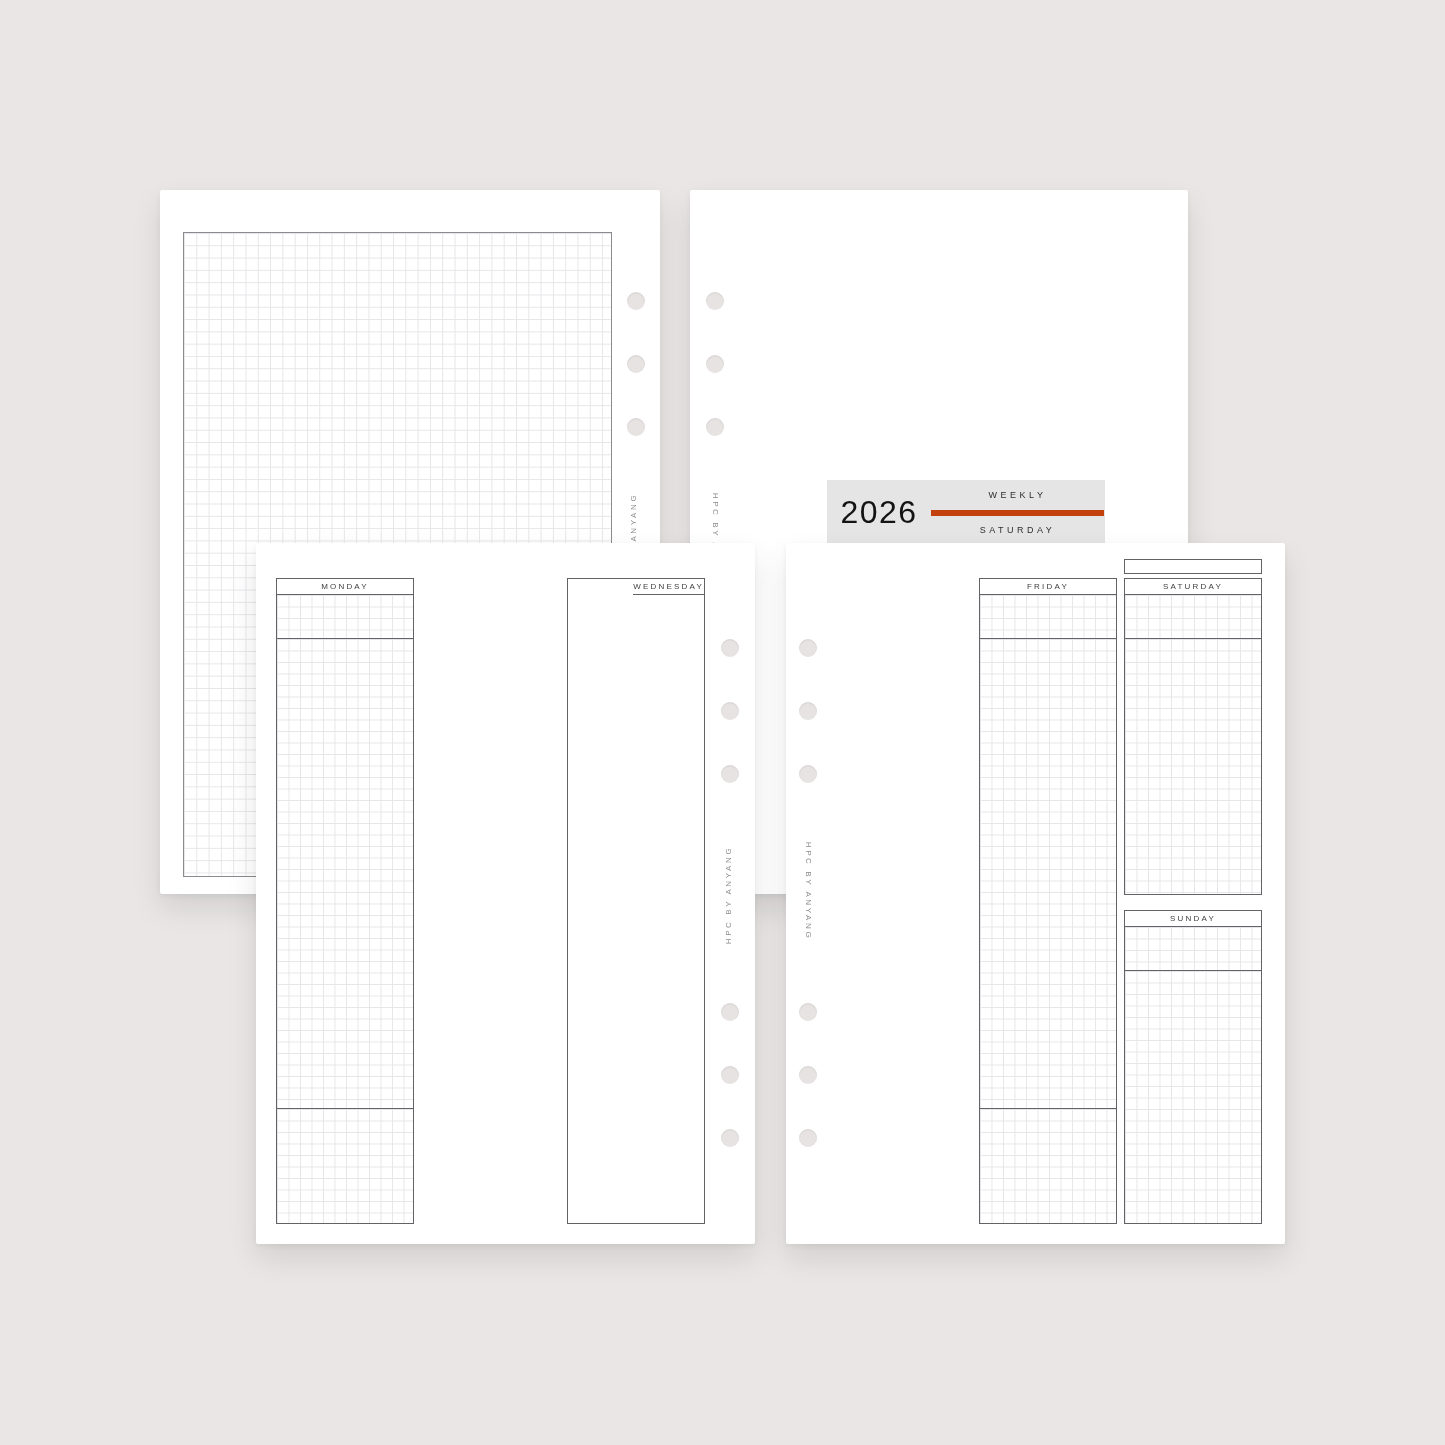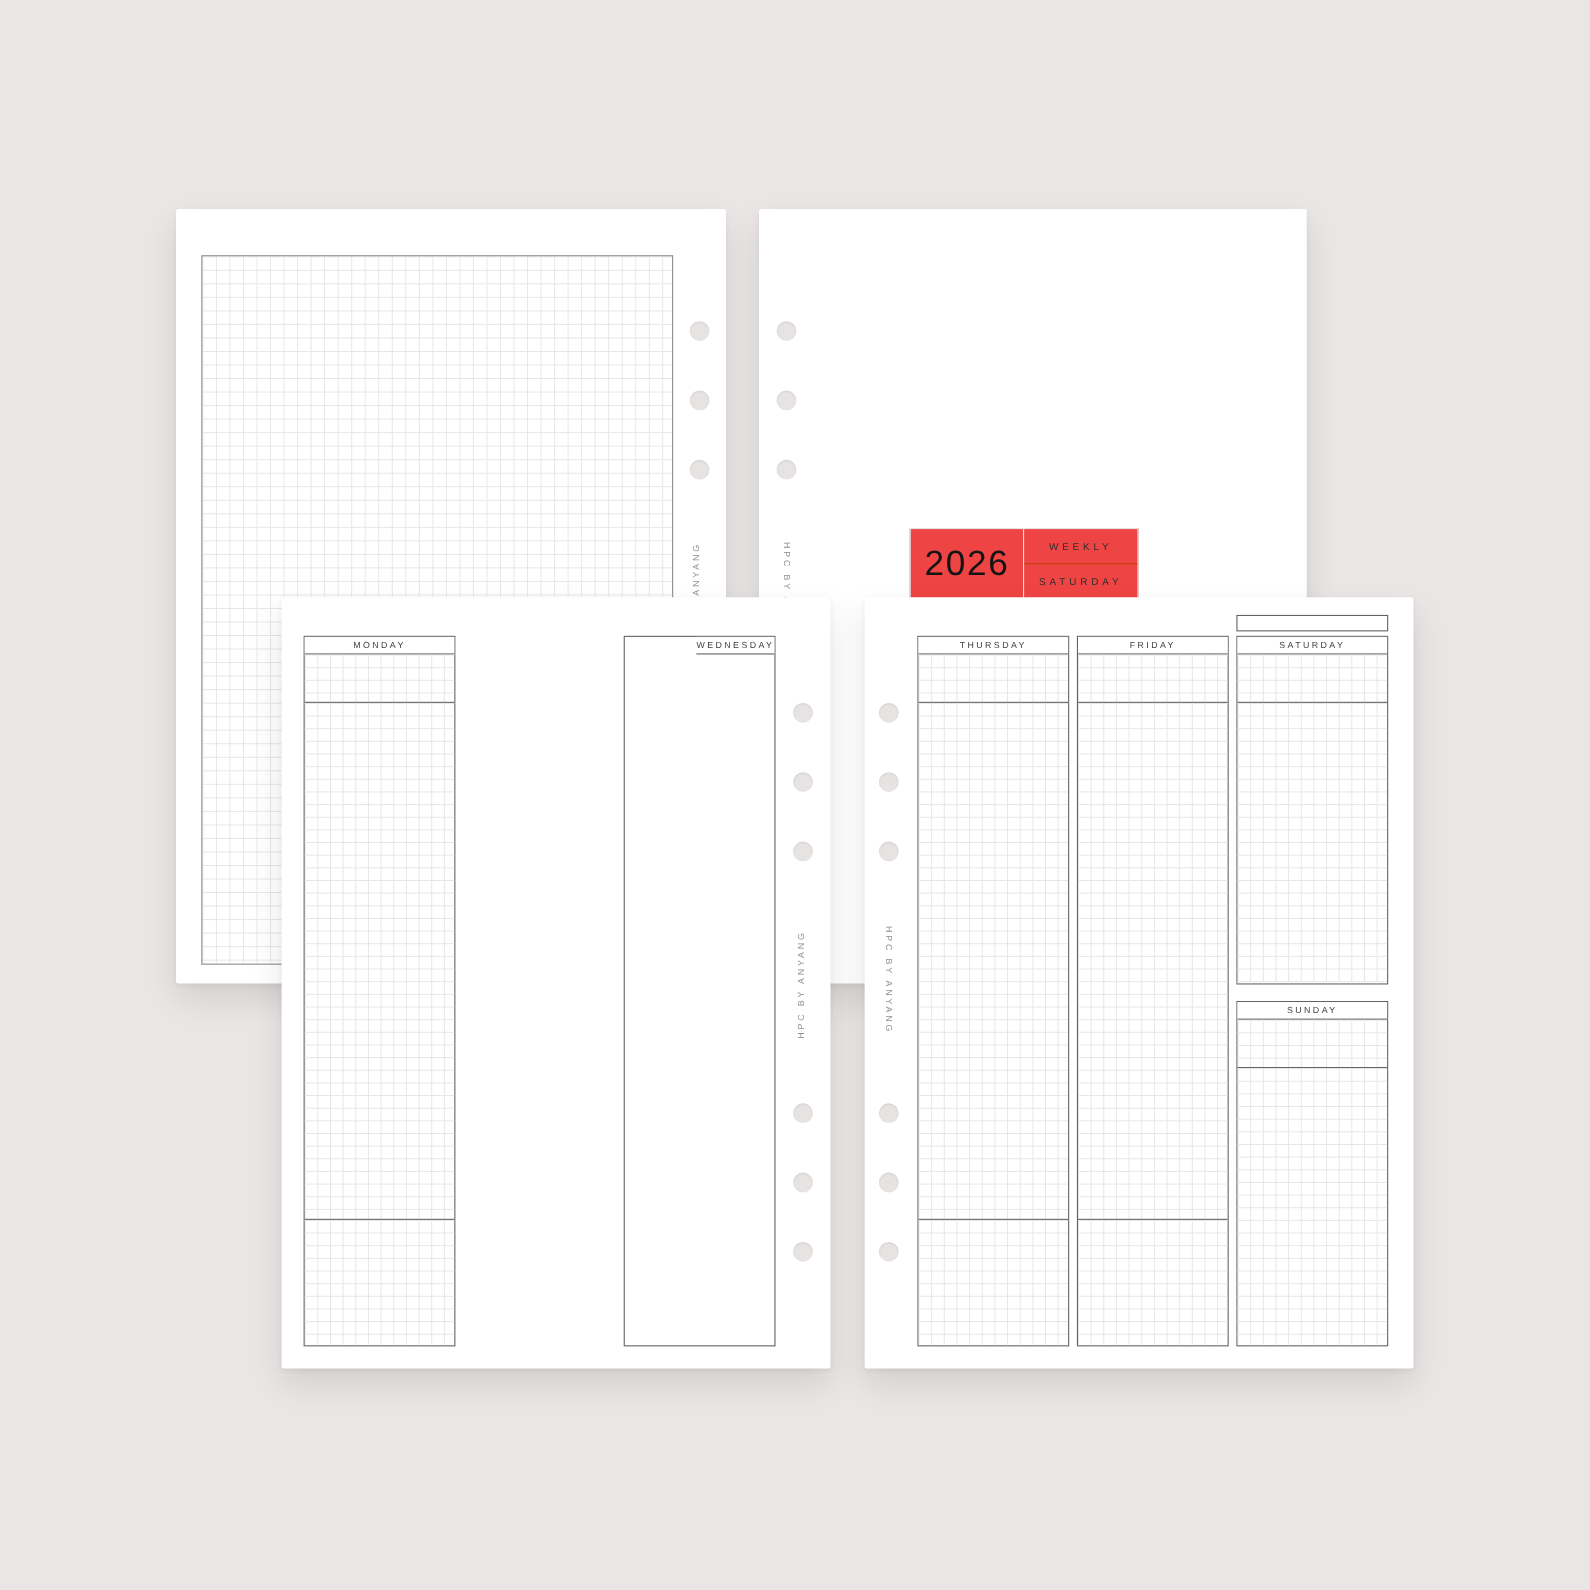--- a/index.html
+++ b/index.html
@@ -77,35 +77,35 @@
   .col.sat .s-main, .col.sun .s-main { border-bottom:none; }
 
   .week-box {
     position:absolute; left:338px; top:16px; width:138px; height:15px;
     border:1px solid #636367; box-sizing:border-box; background:#fff;
     font-size:8px; letter-spacing:2px; color:#404044; text-align:center; line-height:13px;
   }
 
   
   .title-block {
-    position:absolute; left:137px; top:290px; width:208px; height:65px;
-    display:flex; border:1px solid #e4e4e4; box-sizing:border-box; background:#ef4444;
+    position:absolute; left:137px; top:290px; width:278px; height:65px;
+    display:flex; border:1px solid #e4e4e4; box-sizing:border-box; background:#e5e5e5;
   }
   .year-cell {
     width:103px; flex:none;
     display:flex; align-items:center; justify-content:center;
     font-size:32px; letter-spacing:1.5px; color:#141414; font-weight:400;
     border-right:1px solid #e4e4e4; box-sizing:border-box;
   }
   .title-col { flex:1; display:flex; flex-direction:column; }
   .title-cell {
     flex:1; display:flex; align-items:center; justify-content:center;
     font-size:9px; letter-spacing:3.5px; color:#2e2e2e;
   }
-  .title-cell.first { border-bottom:1px solid #c2410c; }
+  .title-cell.first { border-bottom:6px solid #c2410c; }
 </style>
 </head>
 <body>
 
 <div class="stage">
 
   <div class="page p1">
     <div class="grid-note"></div>
     <span class="hole" style="left:467px; top:102px;"></span>
     <span class="hole" style="left:467px; top:165px;"></span>
@@ -159,26 +159,20 @@
     <span class="hole" style="left:465px; top:523px;"></span>
     <span class="hole" style="left:465px; top:586px;"></span>
 
     <div class="brand rotl" style="left:472px; top:352px;">HPC BY ANYANG</div>
   </div>
 
   <div class="page p4">
 
     <div class="week-box"></div>
 
-    <div class="col tall" style="left:48px;">
-      <div class="day-head">THURSDAY</div>
-      <div class="sec s-top grid"></div>
-      <div class="sec s-main grid"></div>
-      <div class="sec s-bottom grid"></div>
-    </div>
 
     <div class="col sat" style="left:338px;">
       <div class="day-head">SATURDAY</div>
       <div class="sec s-top grid"></div>
       <div class="sec s-main grid"></div>
     </div>
 
     <div class="col tall" style="left:193px;">
       <div class="day-head">FRIDAY</div>
       <div class="sec s-top grid"></div>

